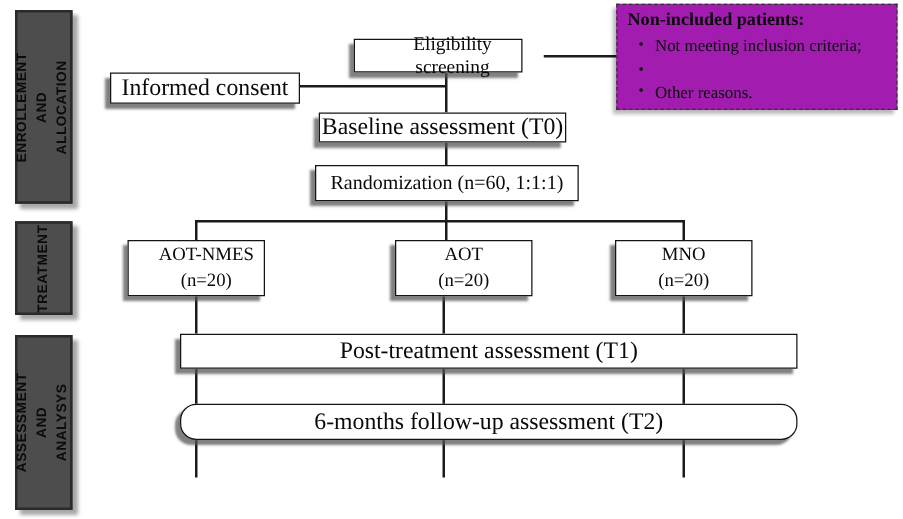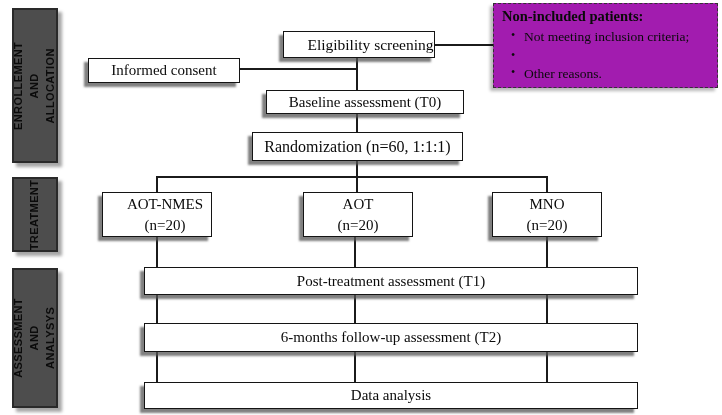--- a/index.html
+++ b/index.html
@@ -49,33 +49,33 @@
     position: absolute;
     background: #ffffff;
     border: 1.5px solid #141414;
     box-shadow: -4px 4px 2px rgba(85,85,85,0.75);
     display: flex;
     align-items: center;
     justify-content: center;
     text-align: center;
     box-sizing: border-box;
     color: #0a0a0a;
-    font-size: 15px;
+    font-size: 19px;
   }
-  .box-eligibility   { left: 283px; top: 31px;  width: 152px; height: 27px; font-size: 15.5px; padding-left: 23px; }
+  .box-eligibility   { left: 283px; top: 31px;  width: 135px; height: 27px; font-size: 15.5px; padding-left: 23px; }
   .box-informed      { left: 88px;  top: 58px;  width: 152px; height: 25px; }
-  .box-baseline      { left: 266px; top: 90px;  width: 198px; height: 24px; }
+  .box-baseline      { left: 255px; top: 90px;  width: 198px; height: 24px; }
   .box-randomization { left: 252px; top: 132px; width: 211px; height: 29px; font-size: 16px; text-align: center; }
   .arm { width: 110px; top: 192px; height: 45px; flex-direction: column; line-height: 1.35; font-size: 15px; }
   .box-arm-0 { left: 102px; padding-left: 16px; }
-  .box-arm-1 { left: 303px; }
+  .box-arm-1 { left: 316px; }
   .box-arm-2 { left: 492px; }
   .wide { left: 105px; width: 494px; margin-left: 39px; }
   .box-t1   { top: 267px; height: 28px; }
-  .box-t2   { top: 323px; height: 29px; }
+  .box-t2   { top: 323px; height: 29px; border-radius: 13px; }
   .box-data { top: 382px; height: 27px; }
 
   
   .dashed-box {
     position: absolute;
     left: 493px; top: 3px; width: 225px; height: 85px;
     background: #a21caf;
     border: 1.6px dashed #333333;
     box-shadow: -3px 3px 3px rgba(0,0,0,0.28);
     box-sizing: border-box;
@@ -174,17 +174,14 @@
   </div>
 
   <div class="fbox wide box-t1">
     <span>Post-treatment assessment (T1)</span>
   </div>
 
   <div class="fbox wide box-t2">
     <span>6-months follow-up assessment (T2)</span>
   </div>
 
-  <div class="fbox wide box-data">
-    <span>Data analysis</span>
-  </div>
 
 </div>
 
 </body></html>

